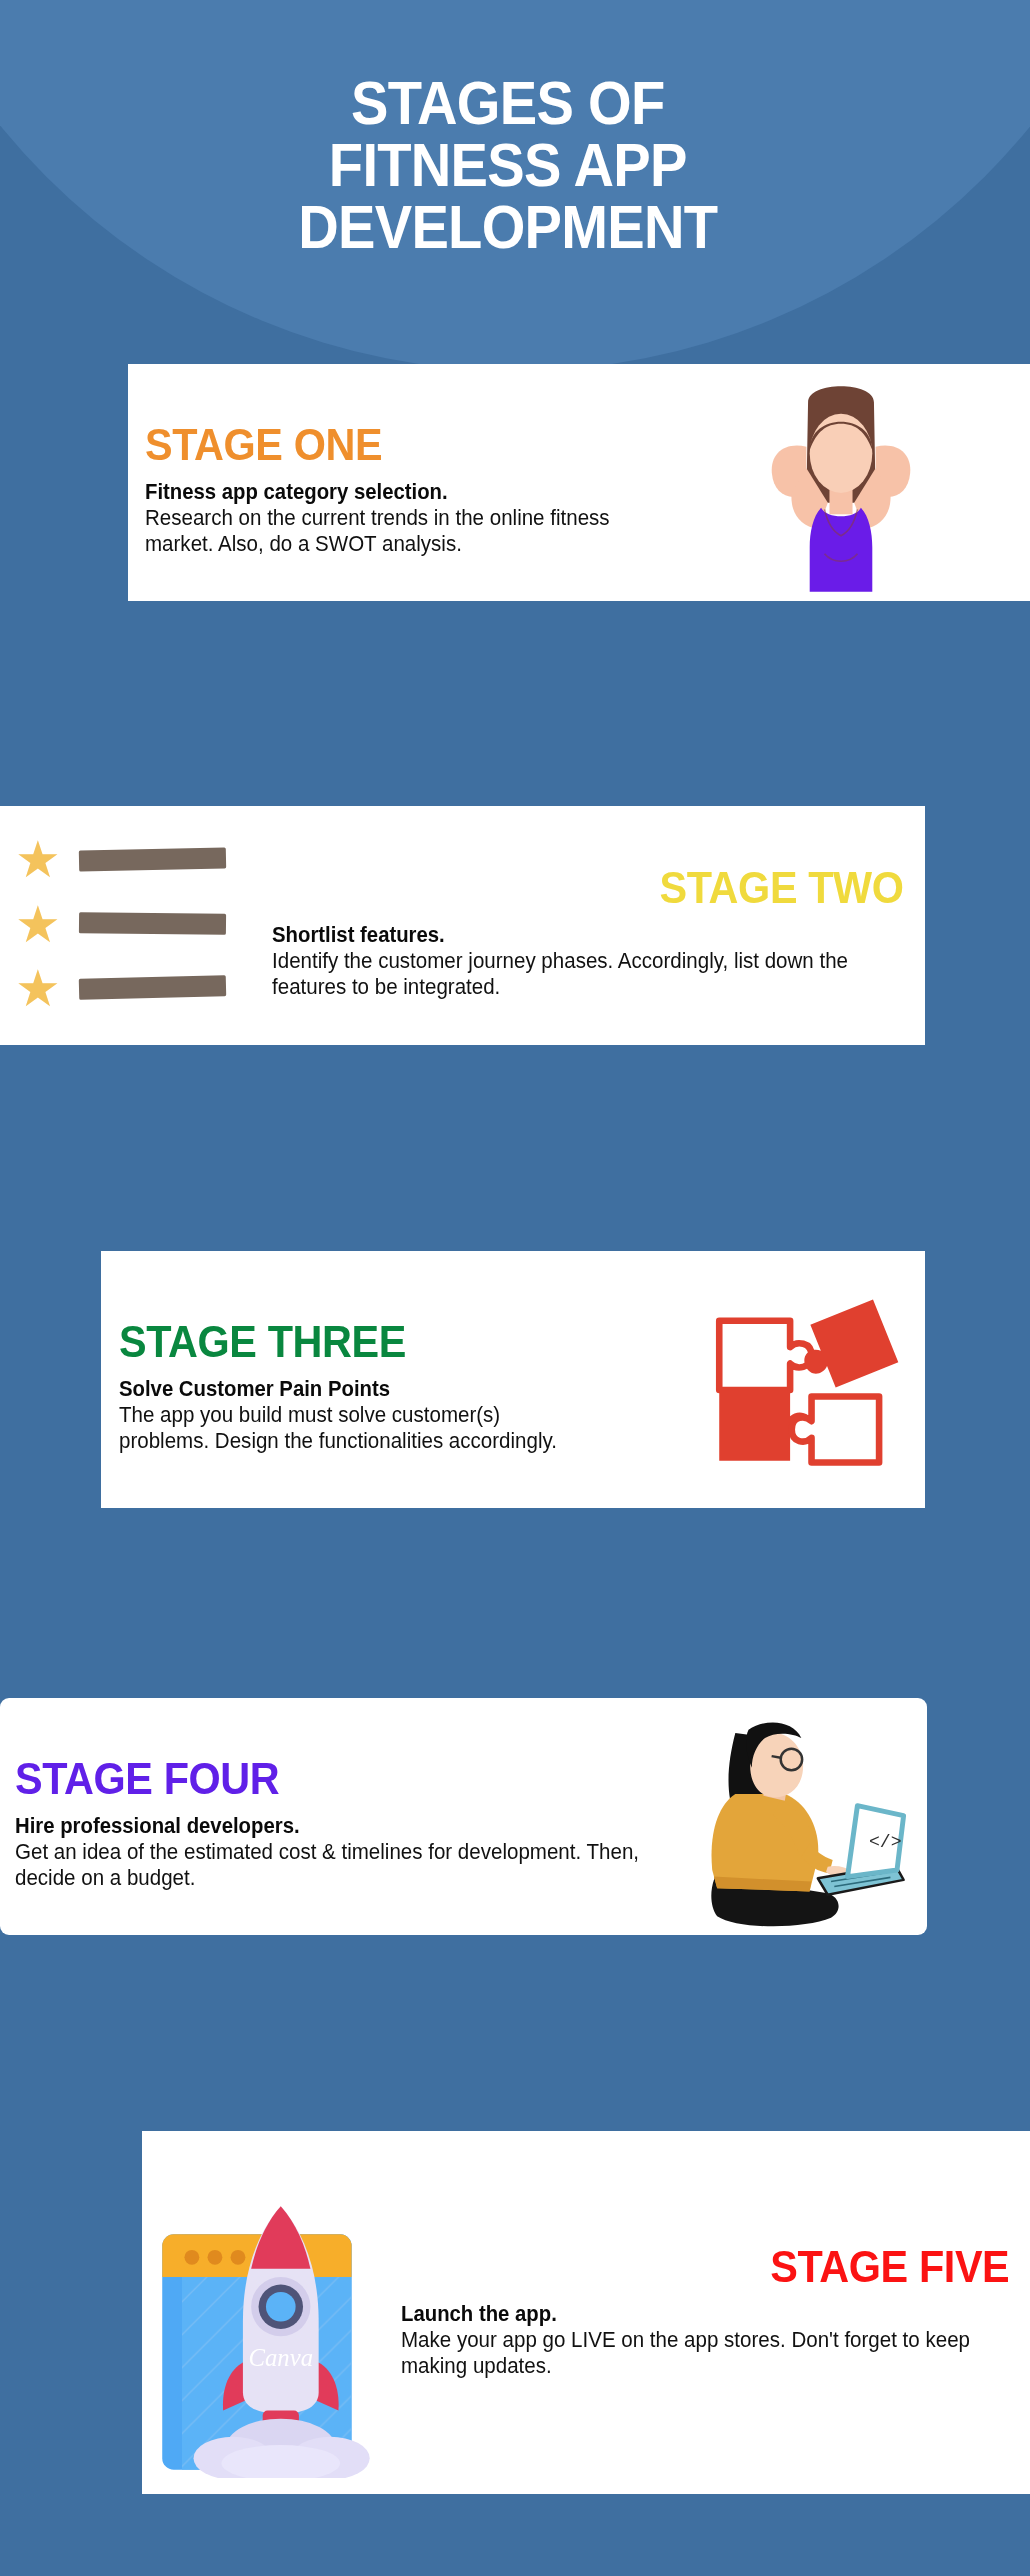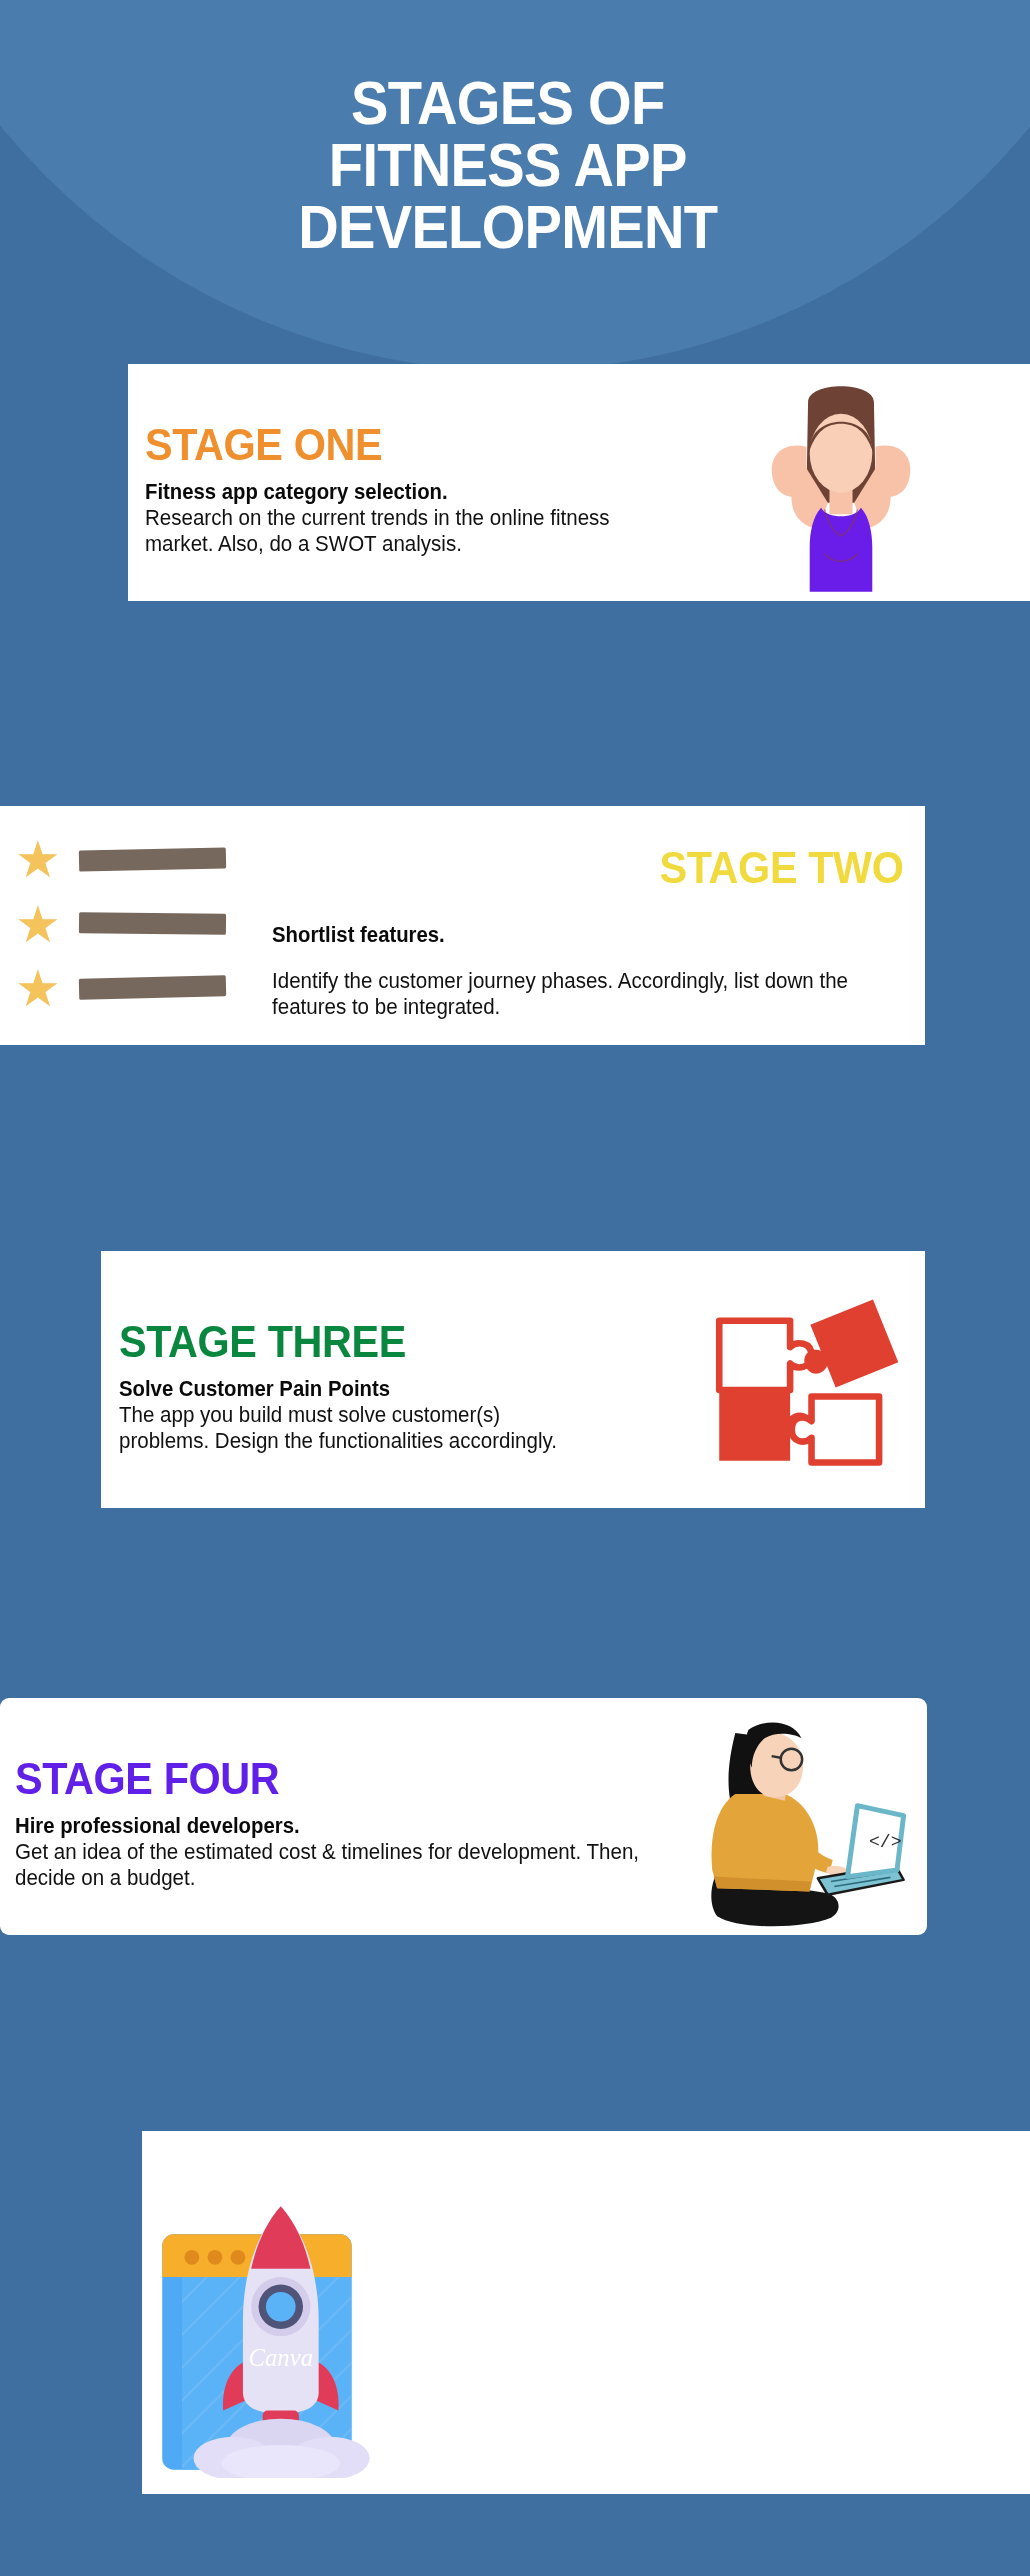--- a/index.html
+++ b/index.html
@@ -111,21 +111,21 @@
   #card-stage-1 { left: 128px; top: 364px; width: 903px; height: 237px; }
   #card-stage-1 .card-inner { padding: 15px 0 15px 16.5px; }
   #card-stage-1 .text-col { width: 495px; }
   #card-stage-1 .stage-heading { color: #EF8F2D; }
   #art-flex-woman { position: absolute; right: 91px; top: 6.6px; width: 198px; height: 224px; }
 
   
   #card-stage-2 { left: 0px; top: 806px; width: 925px; height: 239px; }
   #card-stage-2 .card-inner { padding: 11.5px 21.4px 11.5px 0; }
   #art-stars { width: 272px; height: 206px; position: relative; flex: none; }
-  #card-stage-2 .text-col { flex: 1; align-items: flex-end; gap: 20px; }
+  #card-stage-2 .text-col { flex: 1; align-items: flex-end; }
   #card-stage-2 .stage-heading { color: #F0DA3D; }
   #card-stage-2 .stage-subtitle,
   #card-stage-2 .stage-body { align-self: flex-start; }
 
   
   #card-stage-3 { left: 101px; top: 1251px; width: 824px; height: 257px; text-decoration: underline; }
   #card-stage-3 .card-inner { padding: 15px 0 15px 18px; }
   #card-stage-3 .text-col { width: 495px; }
   #card-stage-3 .stage-heading { color: #09873F; }
   #art-puzzle { position: absolute; right: 8.2px; top: 35px; width: 206px; height: 198px; }
@@ -324,15 +324,20 @@
 
       <text x="154" y="204" text-anchor="middle" font-family="Liberation Serif, serif" font-style="italic" font-size="30" fill="#FFFFFF">Canva</text>
 
       <rect x="132" y="258" width="44" height="22" rx="6" fill="#E13B5A"></rect>
 
       <ellipse cx="154" cy="302" rx="66" ry="34" fill="#DAD6F2"></ellipse>
       <ellipse cx="96" cy="316" rx="48" ry="26" fill="#E2DEF7"></ellipse>
       <ellipse cx="214" cy="316" rx="48" ry="26" fill="#E2DEF7"></ellipse>
       <ellipse cx="154" cy="322" rx="72" ry="22" fill="#E9E6FB"></ellipse>
     </svg>
+    <div class="text-col">
+      <div class="stage-heading right-align">STAGE FIVE</div>
+      <div class="stage-subtitle">Launch the app.</div>
+      <div class="stage-body">Make your app go LIVE on the app stores. Don't forget to keep making updates.</div>
+    </div>
   </div>
 </div>
 
 
 </body></html>

